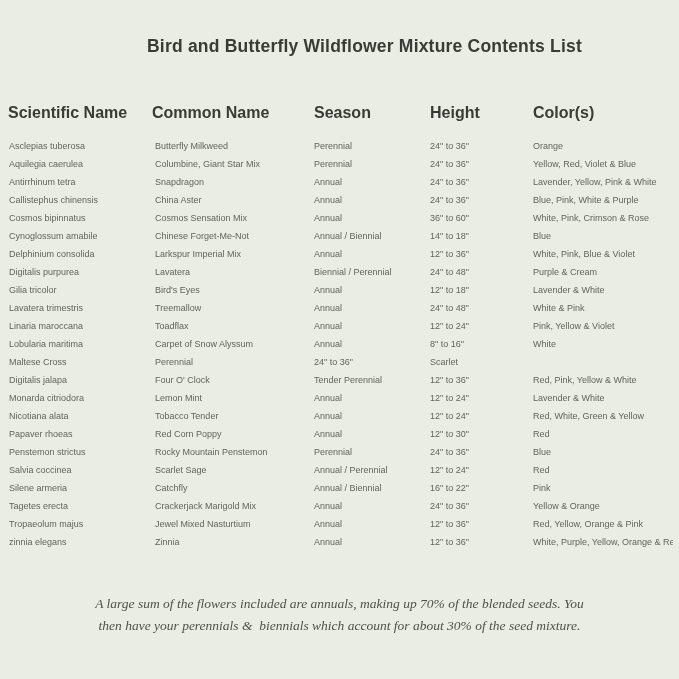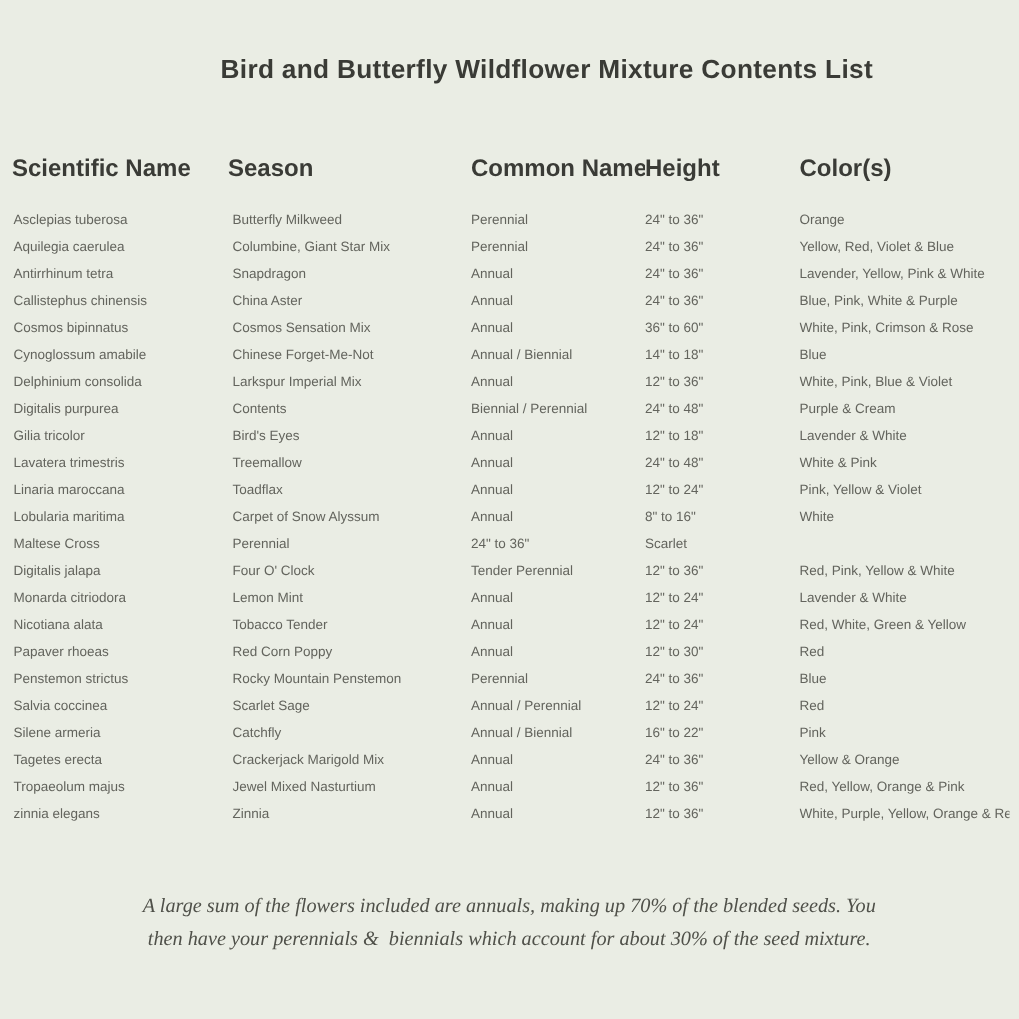--- a/index.html
+++ b/index.html
@@ -73,22 +73,22 @@
   .footer-line { white-space: pre-wrap; font-style: italic; }
 </style>
 </head>
 <body>
 
 <div class="page-title">Bird and Butterfly Wildflower Mixture Contents List</div>
 
 <div class="contents-table">
   <div class="grid-row header-row">
     <div class="cell">Scientific Name</div>
+    <div class="cell">Common Name</div>
     <div class="cell">Season</div>
-    <div class="cell">Common Name</div>
     <div class="cell">Height</div>
     <div class="cell">Color(s)</div>
   </div>
   <div class="rows" id="rows">
   <div class="grid-row data-row">
     <div class="cell">Asclepias tuberosa</div>
     <div class="cell">Butterfly Milkweed</div>
     <div class="cell">Perennial</div>
     <div class="cell">24" to 36"</div>
     <div class="cell">Orange</div>
@@ -137,21 +137,21 @@
   <div class="grid-row data-row">
     <div class="cell">Delphinium consolida</div>
     <div class="cell">Larkspur Imperial Mix</div>
     <div class="cell">Annual</div>
     <div class="cell">12" to 36"</div>
     <div class="cell">White, Pink, Blue &amp; Violet</div>
   </div>
 
   <div class="grid-row data-row">
     <div class="cell">Digitalis purpurea</div>
-    <div class="cell">Contents</div>
+    <div class="cell">Lavatera</div>
     <div class="cell">Biennial / Perennial</div>
     <div class="cell">24" to 48"</div>
     <div class="cell">Purple &amp; Cream</div>
   </div>
 
   <div class="grid-row data-row">
     <div class="cell">Gilia tricolor</div>
     <div class="cell">Bird's Eyes</div>
     <div class="cell">Annual</div>
     <div class="cell">12" to 18"</div>

